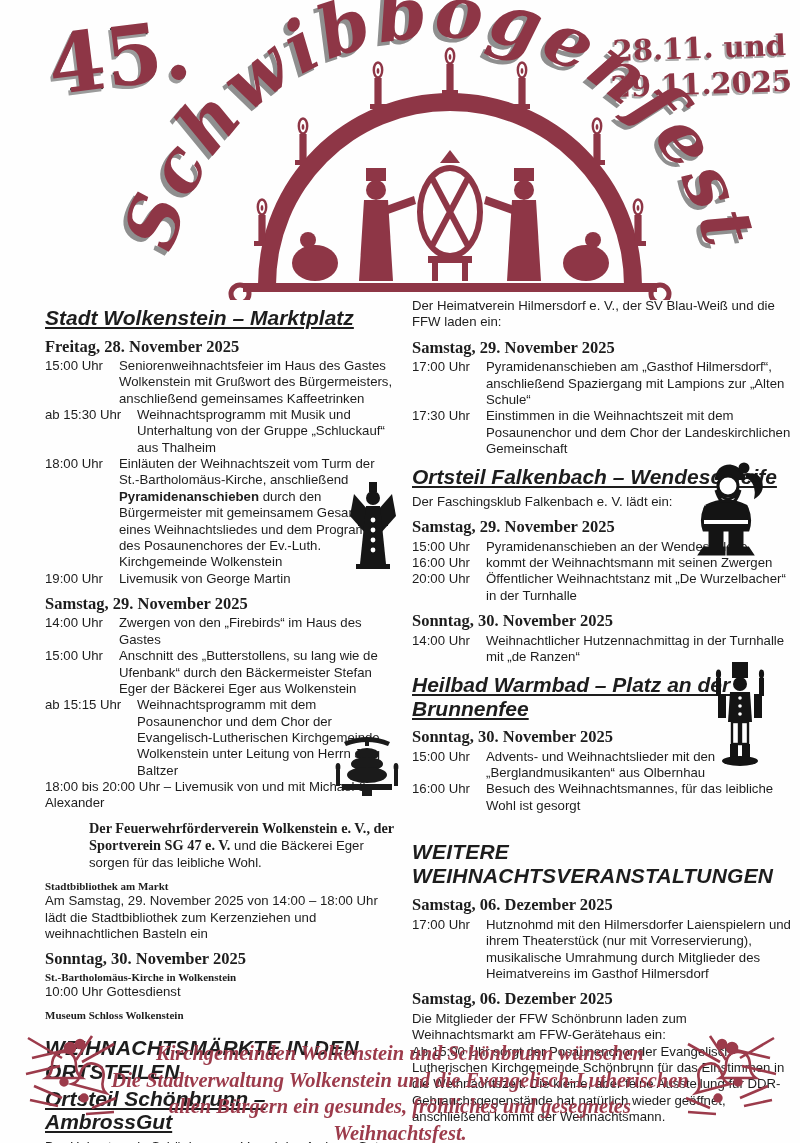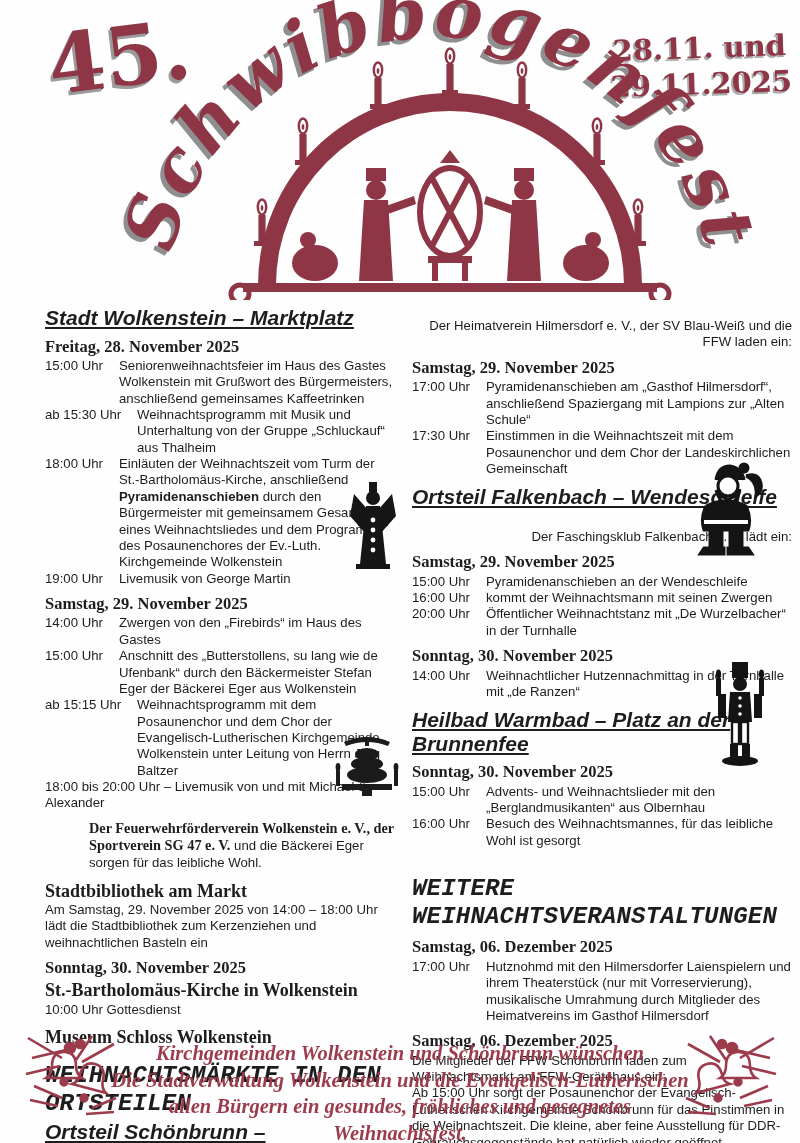--- a/index.html
+++ b/index.html
@@ -27,36 +27,36 @@
   
   .col{position:absolute;top:298px;font-size:13.2px;line-height:1.24;}
   .col-left{left:45px;width:352px;}
   .col-right{left:412px;width:380px;}
 
   .sec-h{
     font-family:Liberation Sans, sans-serif;font-weight:bold;font-style:italic;
     font-size:21px;line-height:1.12;text-decoration:underline;margin:8px 0 5px;
   }
   .big-h{
-    font-family:Liberation Mono, monospace;font-weight:bold;font-style:italic;
-    font-size:24px;line-height:1.15;margin:14px 0 2px;letter-spacing:.2px;
+    font-family:Liberation Sans, sans-serif;font-weight:bold;font-style:italic;
+    font-size:21px;line-height:1.15;margin:14px 0 2px;letter-spacing:.2px;
   }
   .day{
     font-family:"Liberation Serif",serif;font-weight:bold;
     font-size:16.5px;margin:7px 0 1px;
   }
   .sub-h{
     font-family:"Liberation Serif",serif;font-weight:bold;
-    font-size:18px;margin:8px 0 0;
+    font-size:11px;margin:8px 0 0;
   }
   .ev{display:grid;grid-template-columns:74px 1fr;}
   .ev.wide{grid-template-columns:92px 1fr;}
   .ev .t{white-space:nowrap;}
   .plain{margin:0;}
-  .intro{margin:20px 0 2px;text-align:right;}
+  .intro{margin:0 0 2px;}
   .note{margin:8px 0 6px 44px;}
   .note b{font-family:"Liberation Serif",serif;font-size:14.3px;}
   .inline-b{font-weight:bold;}
 
   
   .footer{
     position:absolute;left:100px;top:1040px;width:600px;text-align:center;
     font-family:"Liberation Serif",serif;font-weight:bold;font-style:italic;
     font-size:20.5px;line-height:1.3;color:#9c3b4b;
   }

